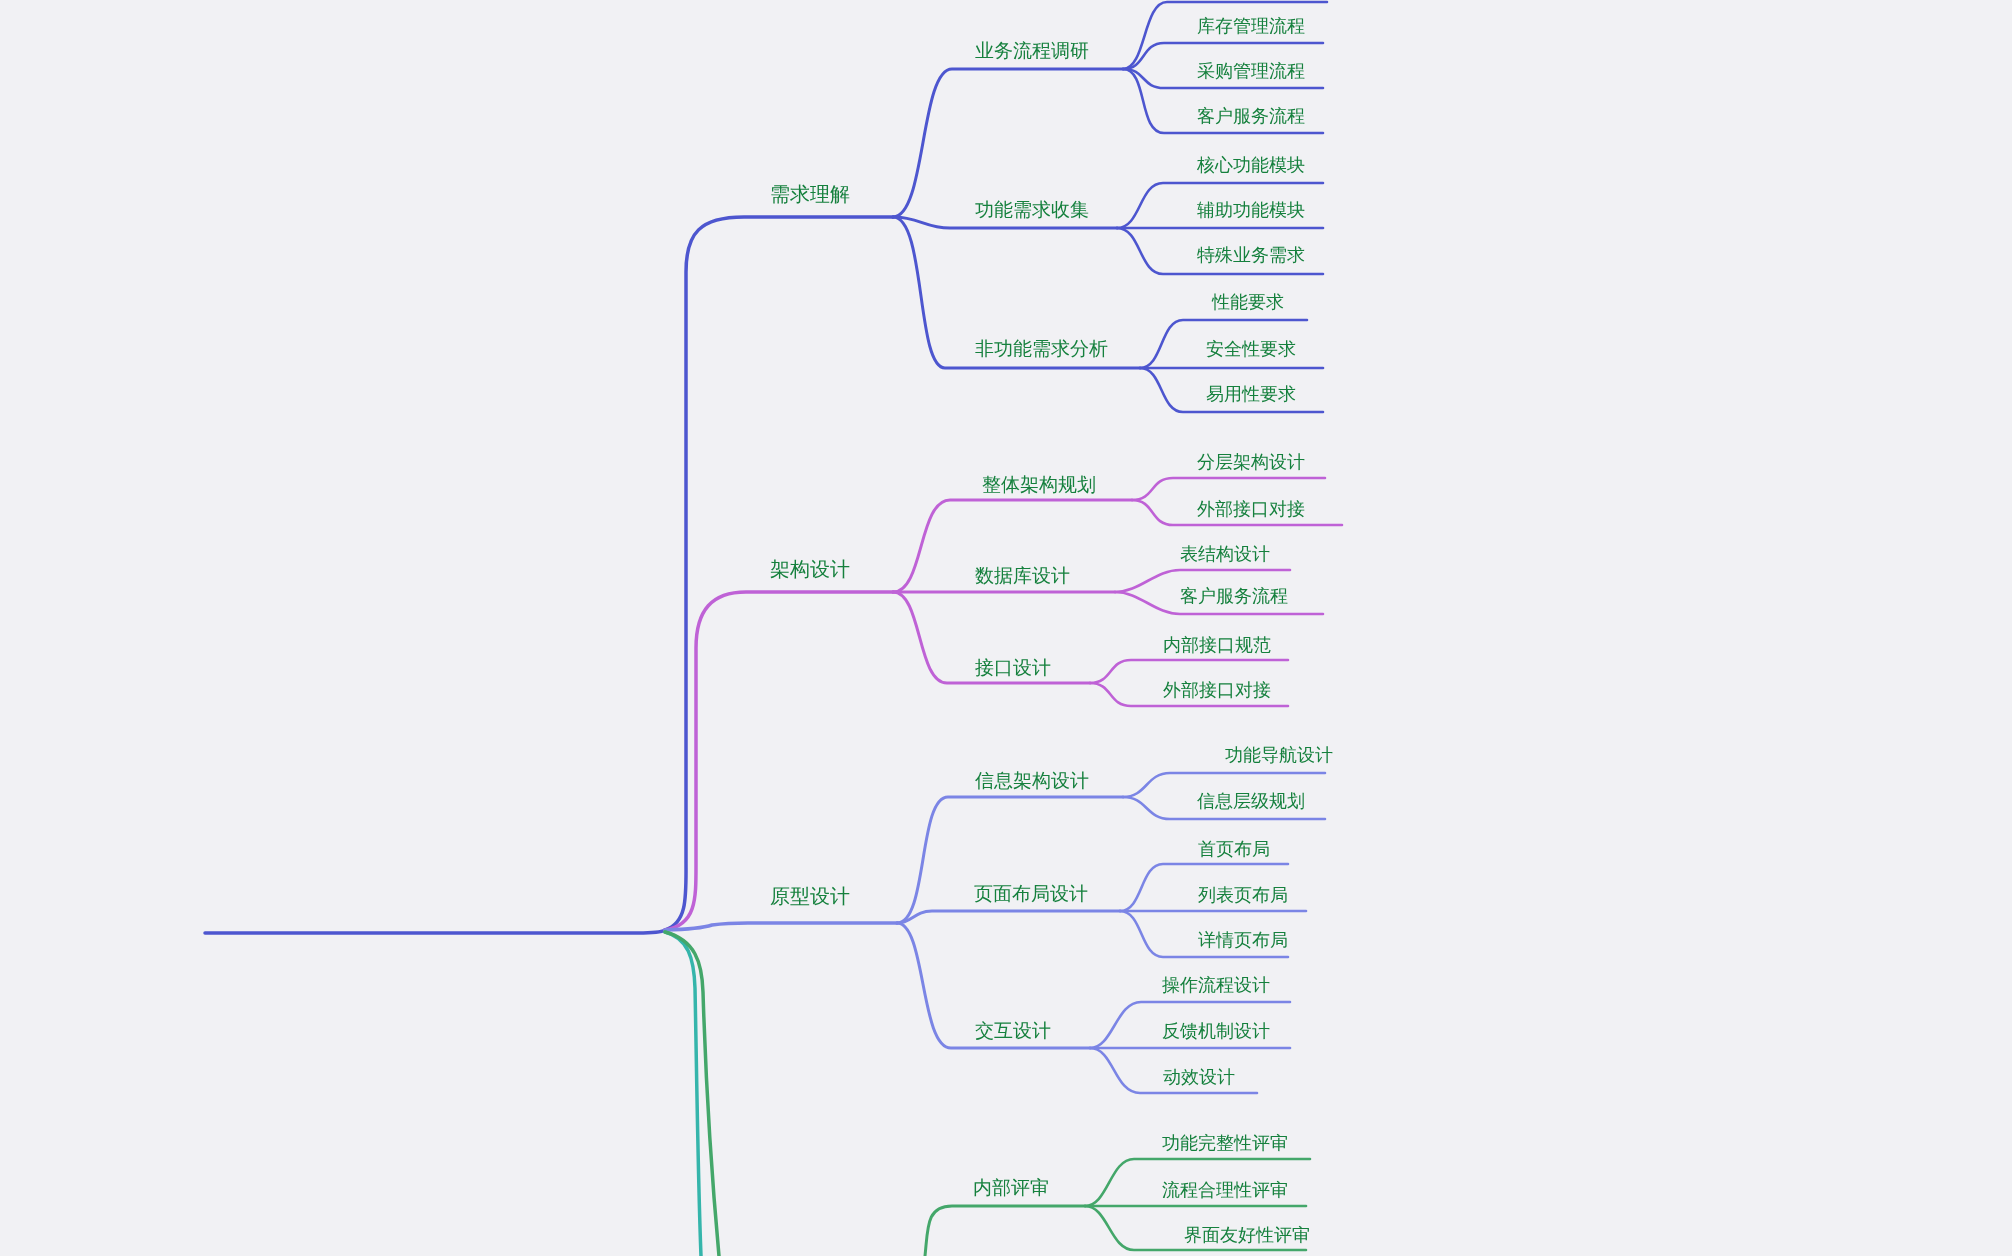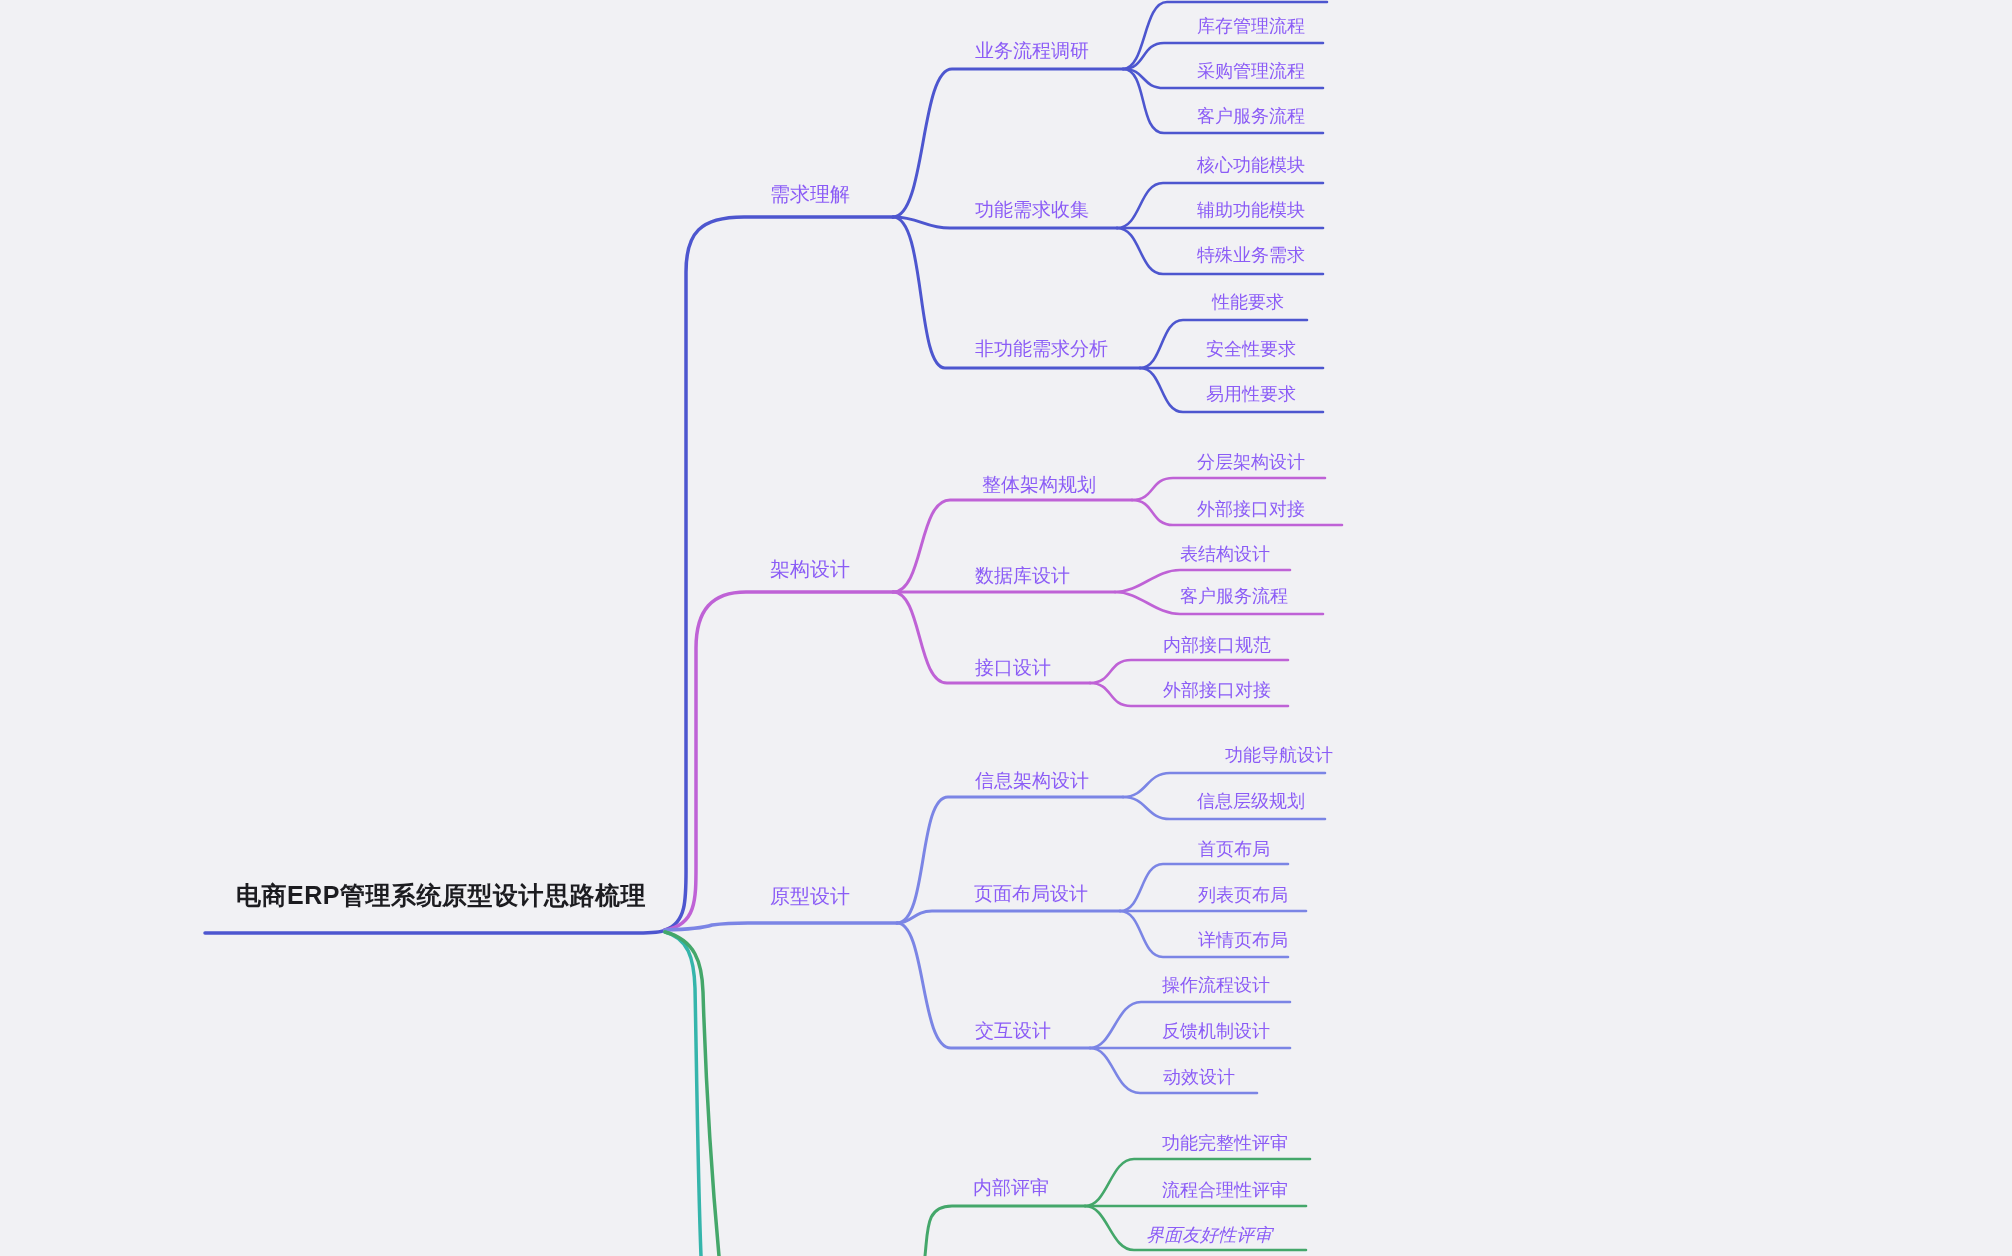--- a/index.html
+++ b/index.html
@@ -8,21 +8,21 @@
     background:#f1f1f4;
     overflow:hidden;
     font-family:"Liberation Sans","DejaVu Sans",sans-serif;
   }
   .stage{position:relative;width:2012px;height:1256px;background:#f1f1f4;}
   .edges{position:absolute;left:0;top:0;}
   .edges path{fill:none;stroke-linecap:round;}
   .lbl{
     position:absolute;
     white-space:nowrap;
-    color:#8b5cf6;
+    color:#15803d;
     line-height:1.05;
     cursor:default;
   }
   .root-title{font-size:25px;font-weight:700;color:#1c1c20;letter-spacing:0.5px;}
   .lv1{font-size:20px;text-align:center;}
   .lv2{font-size:19px;}
   .leaf{font-size:18px;}
 </style>
 </head>
 <body>
@@ -73,21 +73,20 @@
 
     <path stroke-width="3.5" d="M665,932 C688,938 694,958 695,988 C697,1090 698,1180 701,1256" stroke="#35b5ab"></path>
 
     <path stroke-width="3.5" d="M665,932 C695,940 702,962 703,992 C706,1090 712,1180 719,1256" stroke="#44a76a"></path>
     <path stroke-width="3" d="M925,1256 C928,1228 926,1206 952,1206 L1085,1206" stroke="#44a76a"></path>
     <path stroke-width="2.6" d="M1085,1206 C1108,1206 1110,1159 1134,1159 L1310,1159" stroke="#44a76a"></path>
     <path stroke-width="2.6" d="M1085,1206 L1306,1206" stroke="#44a76a"></path>
     <path stroke-width="2.6" d="M1085,1206 C1108,1206 1110,1250 1134,1250 L1306,1250" stroke="#44a76a"></path>
   </svg>
 
-  <div class="lbl root-title" style="left:236px;top:882px;">电商ERP管理系统原型设计思路梳理</div>
 
   <div class="lbl lv1" style="left:770px;top:184px;">需求理解</div>
   <div class="lbl lv2" style="left:975px;top:41px;">业务流程调研</div>
   <div class="lbl leaf" style="left:1197px;top:17px;">库存管理流程</div>
   <div class="lbl leaf" style="left:1197px;top:62px;">采购管理流程</div>
   <div class="lbl leaf" style="left:1197px;top:107px;">客户服务流程</div>
   <div class="lbl lv2" style="left:975px;top:200px;">功能需求收集</div>
   <div class="lbl leaf" style="left:1197px;top:156px;">核心功能模块</div>
   <div class="lbl leaf" style="left:1197px;top:201px;">辅助功能模块</div>
   <div class="lbl leaf" style="left:1197px;top:246px;">特殊业务需求</div>
@@ -116,15 +115,15 @@
   <div class="lbl leaf" style="left:1198px;top:886px;">列表页布局</div>
   <div class="lbl leaf" style="left:1198px;top:931px;">详情页布局</div>
   <div class="lbl lv2" style="left:975px;top:1021px;">交互设计</div>
   <div class="lbl leaf" style="left:1162px;top:976px;">操作流程设计</div>
   <div class="lbl leaf" style="left:1162px;top:1022px;">反馈机制设计</div>
   <div class="lbl leaf" style="left:1163px;top:1068px;">动效设计</div>
 
   <div class="lbl lv2" style="left:973px;top:1178px;">内部评审</div>
   <div class="lbl leaf" style="left:1162px;top:1134px;">功能完整性评审</div>
   <div class="lbl leaf" style="left:1162px;top:1181px;">流程合理性评审</div>
-  <div class="lbl leaf" style="left:1146px;top:1226px;font-style:italic;">界面友好性评审</div>
+  <div class="lbl leaf" style="left:1184px;top:1226px;">界面友好性评审</div>
 
 </div>
 
 </body></html>

